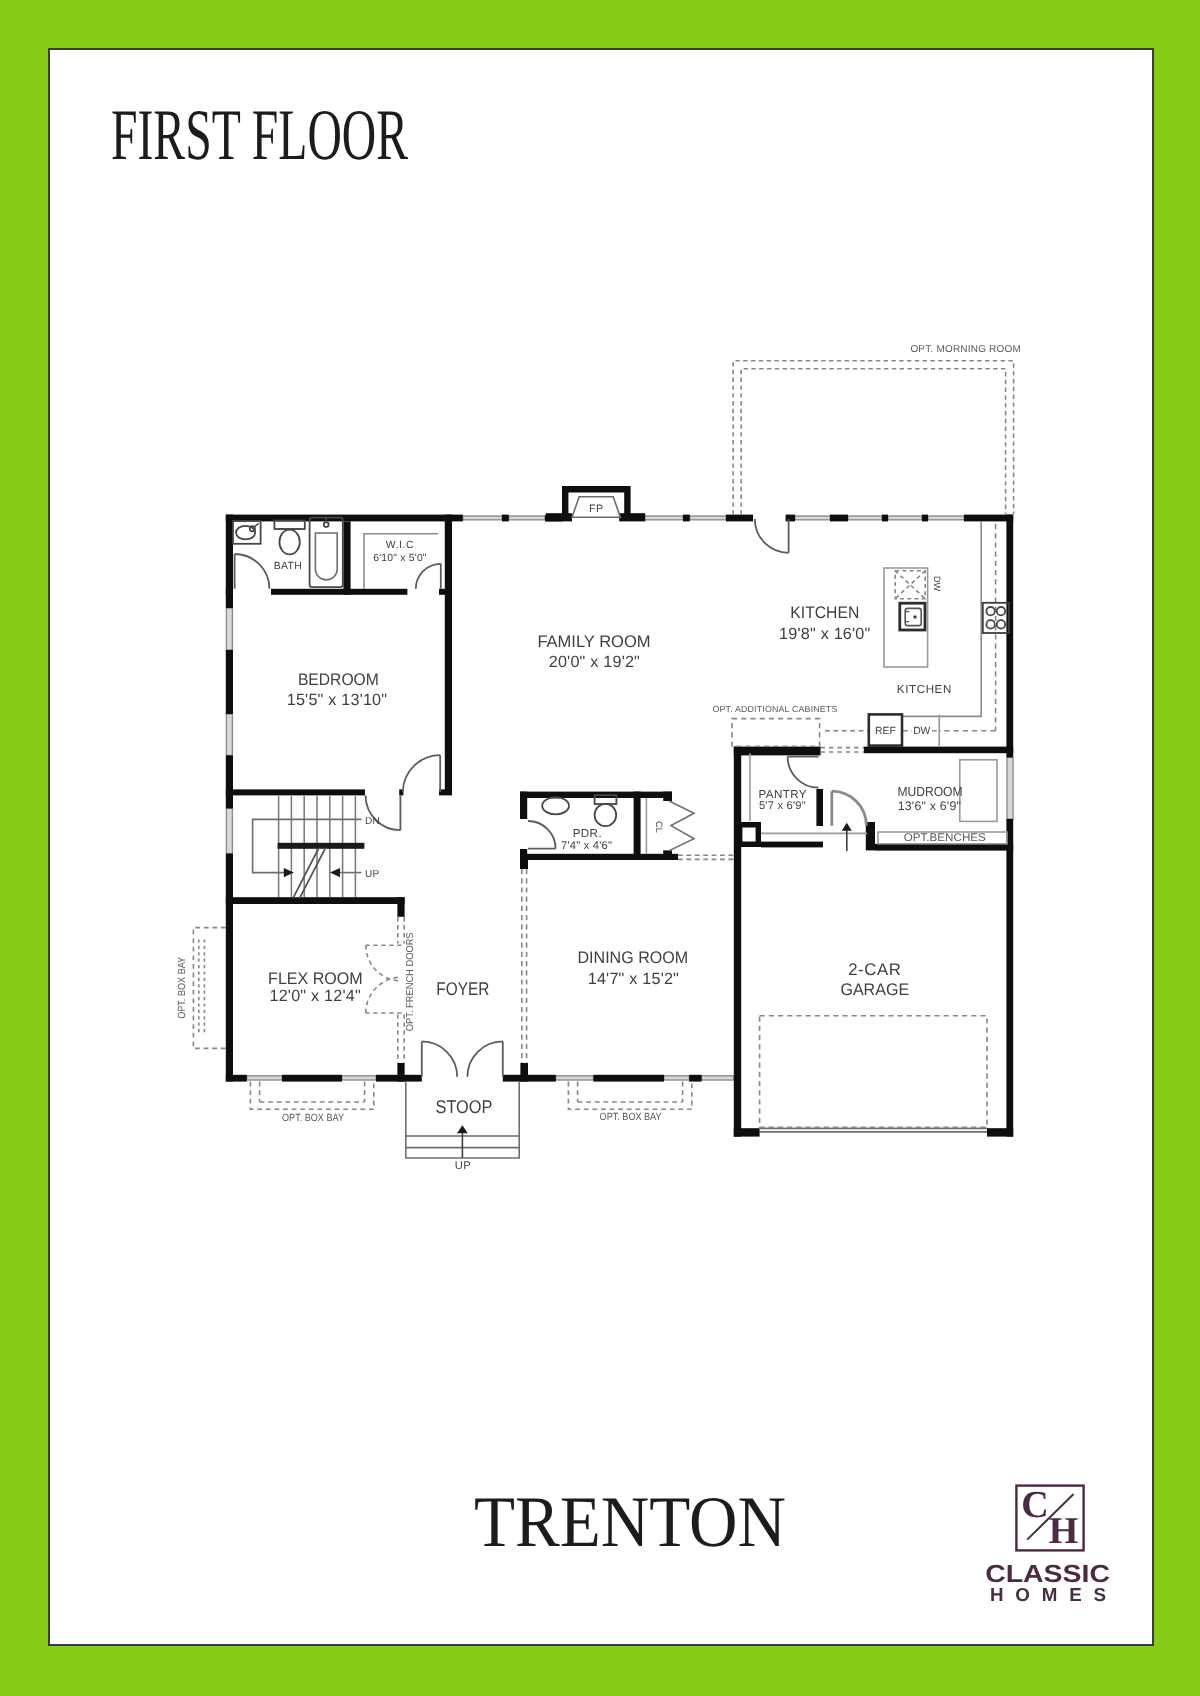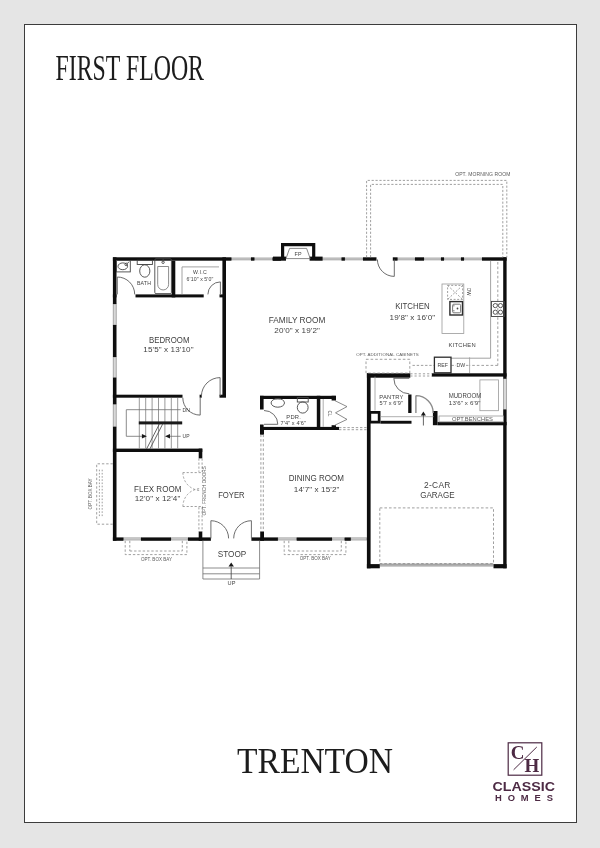--- a/index.html
+++ b/index.html
@@ -1,16 +1,16 @@
 <!DOCTYPE html>
 <html><head>
 <meta charset="utf-8">
 <style>
   html,body{margin:0;padding:0;background:#ffffff;}
-  #page{position:relative;width:600px;height:848px;background:#e5e5e5;overflow:hidden;}
+  #page{position:relative;width:600px;height:848px;background:#84cc16;overflow:hidden;}
   svg{position:absolute;top:0;left:0;}
   .lbl{font-family:"Liberation Sans",sans-serif;fill:#3f3f3f;}
   .opt{font-family:"Liberation Sans",sans-serif;fill:#5a5a5a;}
   .ser{font-family:"Liberation Serif",serif;fill:#1c1c1c;}
 </style>
 </head>
 <body>
 <div id="page">
 <svg width="600" height="848" viewBox="0 0 600 848">
 

